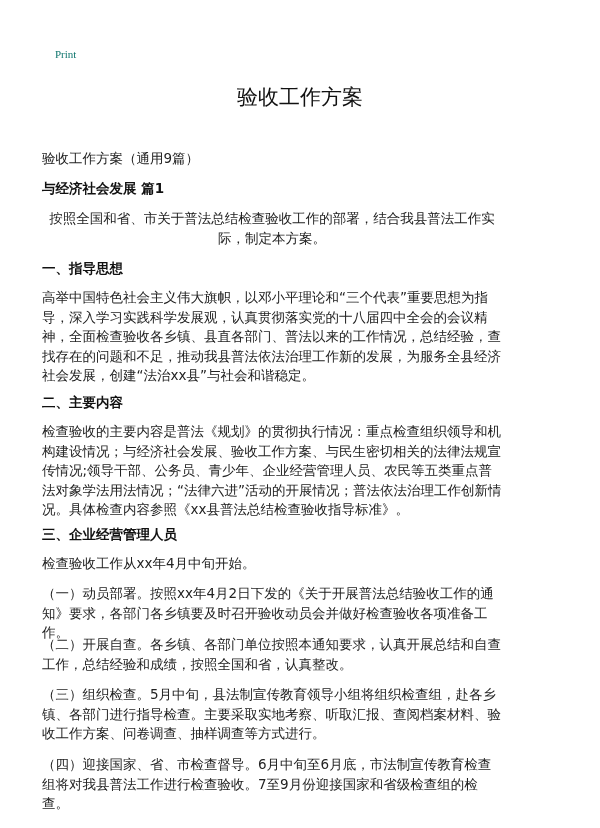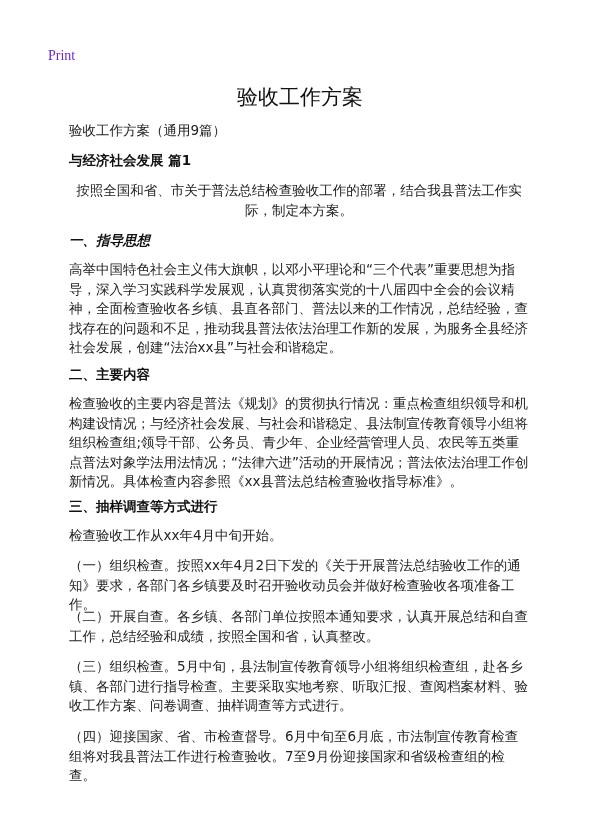--- a/index.html
+++ b/index.html
@@ -1,36 +1,36 @@
 <!DOCTYPE html>
 <html><head>
 <meta charset="utf-8">
 <style>
   html, body { margin:0; padding:0; background:#fff; }
   body { width:600px; height:828px; overflow:hidden; position:relative;
          font-family:"DejaVu Sans", sans-serif; color:#1a1a1a; }
-  .print { position:absolute; left:48px; top:48px; font-family:"Liberation Serif", serif; font-size:14px; color:#6d28d9; }
+  .print { position:absolute; left:55px; top:48px; font-family:"Liberation Serif", serif; font-size:11px; color:#0f766e; }
   .title { position:absolute; left:0; width:600px; top:83px; text-align:center; font-size:21px; color:#111; }
-  .p { position:absolute; left:69px; width:460px; font-size:13.5px; line-height:19.5px; color:#222; }
+  .p { position:absolute; left:42px; width:460px; font-size:13.5px; line-height:19.5px; color:#222;margin-top:28px; }
   .h { font-weight:bold; color:#111; }
 </style>
 </head>
 <body>
 
 <div class="print">Print</div>
 <div class="title">验收工作方案</div>
 
 <div class="p" style="top:121px;">验收工作方案（通用9篇）</div>
 <div class="p h" style="top:151px;">与经济社会发展 篇1</div>
 <div class="p" style="top:181px;text-align:center;">按照全国和省、市关于普法总结检查验收工作的部署，结合我县普法工作实际，制定本方案。</div>
 
-<div class="p h" style="top:231px;font-style:italic;">一、指导思想</div>
+<div class="p h" style="top:231px;">一、指导思想</div>
 <div class="p" style="top:260px;">高举中国特色社会主义伟大旗帜，以邓小平理论和“三个代表”重要思想为指导，深入学习实践科学发展观，认真贯彻落实党的十八届四中全会的会议精神，全面检查验收各乡镇、县直各部门、普法以来的工作情况，总结经验，查找存在的问题和不足，推动我县普法依法治理工作新的发展，为服务全县经济社会发展，创建“法治xx县”与社会和谐稳定。</div>
 
 <div class="p h" style="top:365px;">二、主要内容</div>
-<div class="p" style="top:394px;">检查验收的主要内容是普法《规划》的贯彻执行情况：重点检查组织领导和机构建设情况；与经济社会发展、与社会和谐稳定、县法制宣传教育领导小组将组织检查组;领导干部、公务员、青少年、企业经营管理人员、农民等五类重点普法对象学法用法情况；“法律六进”活动的开展情况；普法依法治理工作创新情况。具体检查内容参照《xx县普法总结检查验收指导标准》。</div>
+<div class="p" style="top:394px;">检查验收的主要内容是普法《规划》的贯彻执行情况：重点检查组织领导和机构建设情况；与经济社会发展、验收工作方案、与民生密切相关的法律法规宣传情况;领导干部、公务员、青少年、企业经营管理人员、农民等五类重点普法对象学法用法情况；“法律六进”活动的开展情况；普法依法治理工作创新情况。具体检查内容参照《xx县普法总结检查验收指导标准》。</div>
 
-<div class="p h" style="top:497px;">三、抽样调查等方式进行</div>
+<div class="p h" style="top:497px;">三、企业经营管理人员</div>
 <div class="p" style="top:526px;">检查验收工作从xx年4月中旬开始。</div>
-<div class="p" style="top:556px;">（一）组织检查。按照xx年4月2日下发的《关于开展普法总结验收工作的通知》要求，各部门各乡镇要及时召开验收动员会并做好检查验收各项准备工作。</div>
+<div class="p" style="top:556px;">（一）动员部署。按照xx年4月2日下发的《关于开展普法总结验收工作的通知》要求，各部门各乡镇要及时召开验收动员会并做好检查验收各项准备工作。</div>
 <div class="p" style="top:607px;">（二）开展自查。各乡镇、各部门单位按照本通知要求，认真开展总结和自查工作，总结经验和成绩，按照全国和省，认真整改。</div>
 <div class="p" style="top:657px;">（三）组织检查。5月中旬，县法制宣传教育领导小组将组织检查组，赴各乡镇、各部门进行指导检查。主要采取实地考察、听取汇报、查阅档案材料、验收工作方案、问卷调查、抽样调查等方式进行。</div>
 <div class="p" style="top:727px;">（四）迎接国家、省、市检查督导。6月中旬至6月底，市法制宣传教育检查组将对我县普法工作进行检查验收。7至9月份迎接国家和省级检查组的检查。</div>
 
 </body></html>

